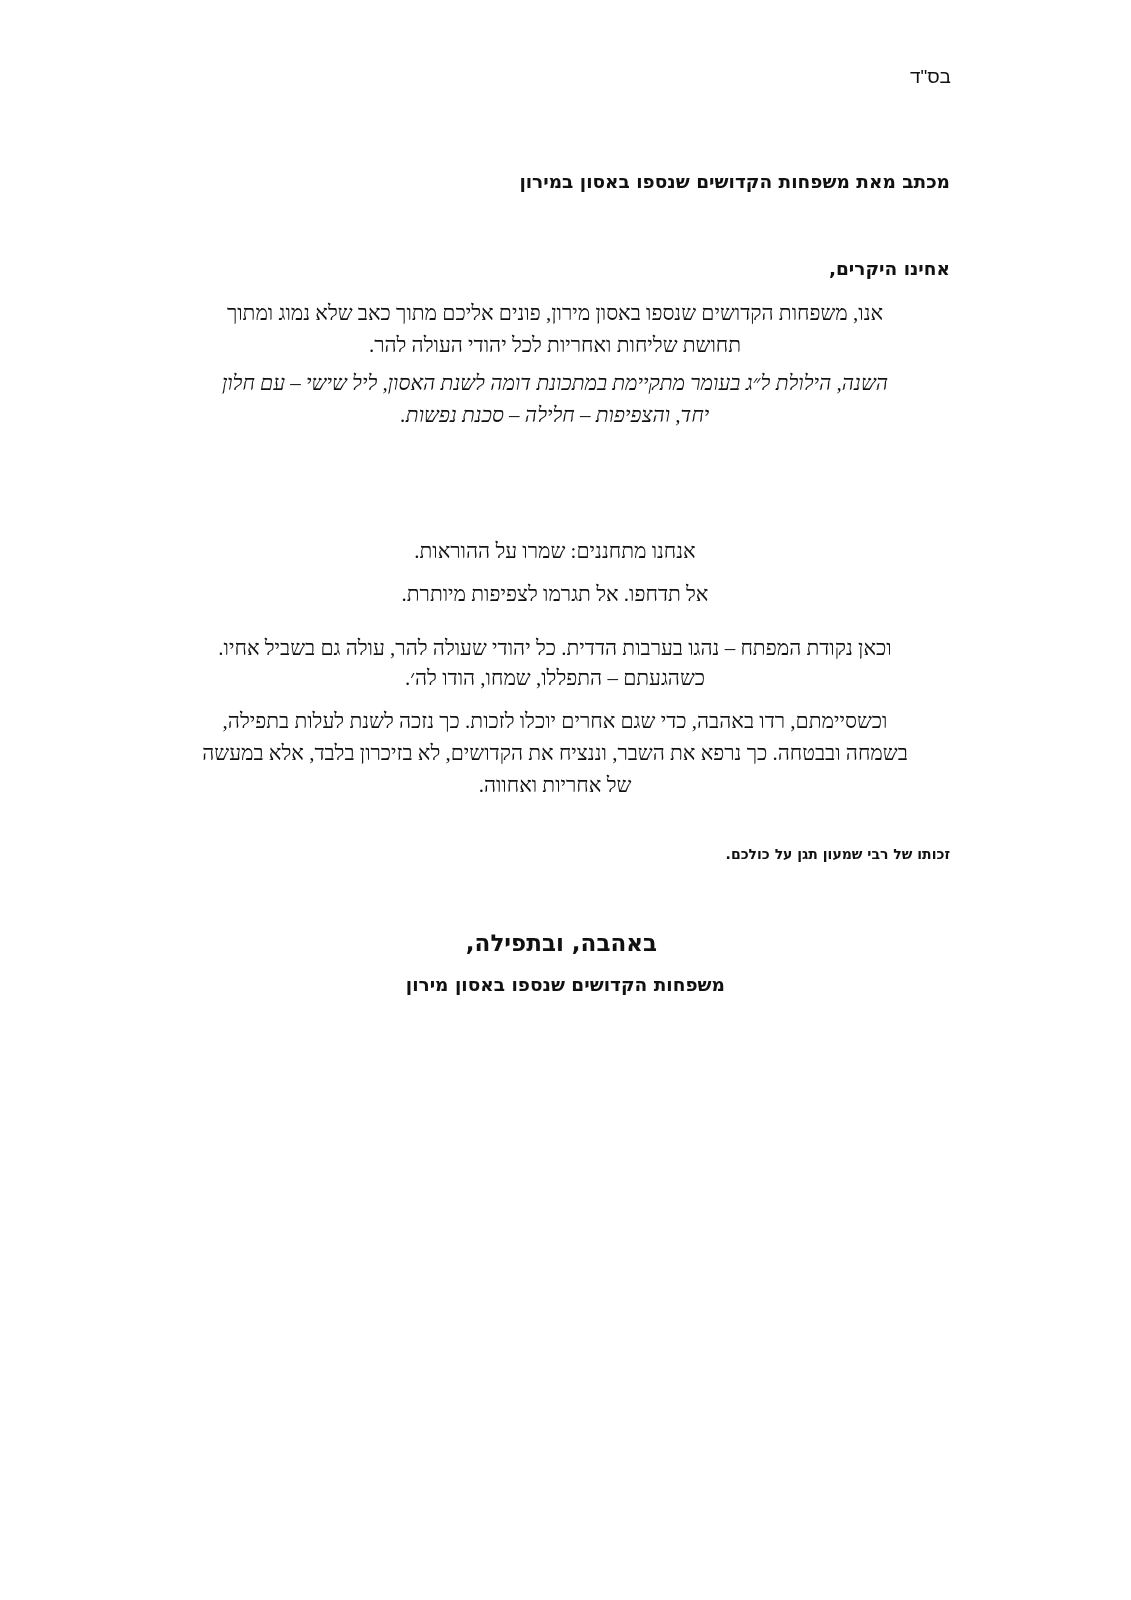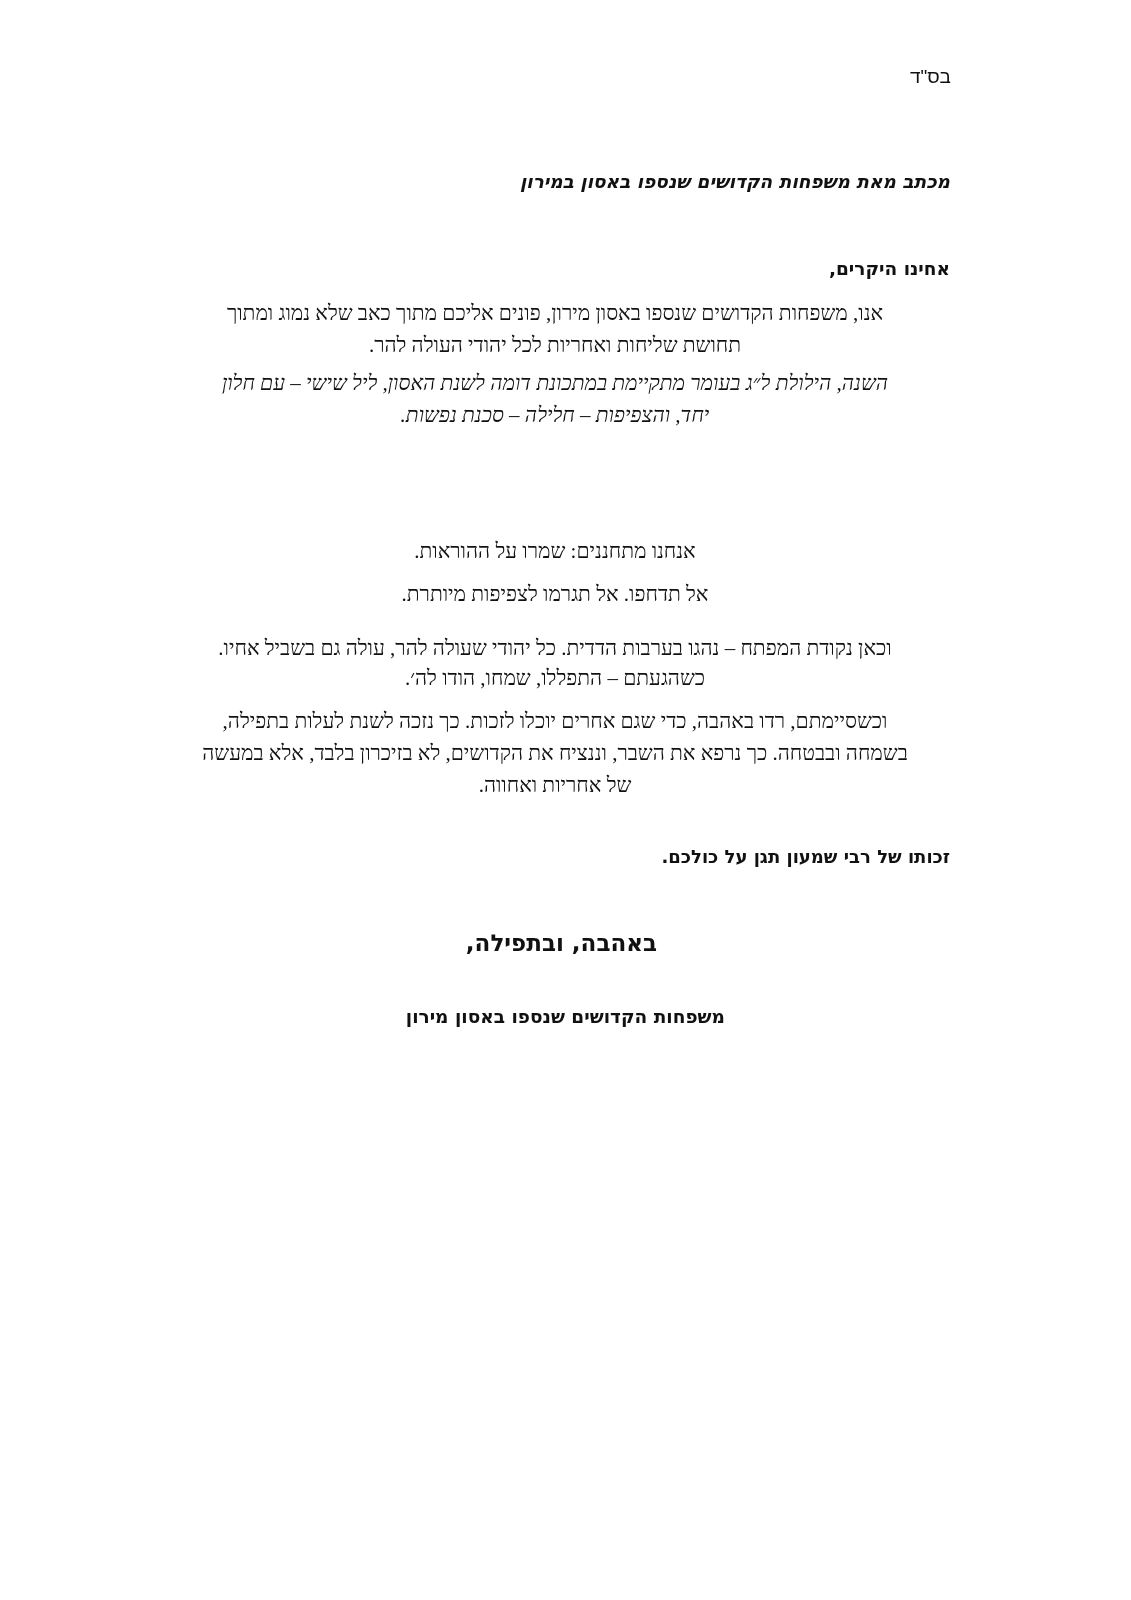--- a/index.html
+++ b/index.html
@@ -29,21 +29,20 @@
       font-size: 19px;
       direction: rtl;
     }
     .title {
       position: absolute;
       right: 181px;
       top: 171px;
       font-size: 18.5px;
       font-weight: bold;
       white-space: nowrap;
-      font-style: italic;
     }
     .greeting {
       position: absolute;
       right: 181px;
       top: 258px;
       font-size: 18.5px;
       font-weight: bold;
       white-space: nowrap;
     }
     .body-text {
@@ -61,40 +60,39 @@
     .p4 { top: 535px; }
     .p5 { top: 578px; }
     .p6 { top: 620px; margin-top: 12px; }
     .p7 { top: 662px; }
     .p8 { top: 705px; }
     .line { display: block; white-space: nowrap; text-align: center; }
     .closing {
       position: absolute;
       right: 181px;
       top: 846px;
-      font-size: 18px;
+      font-size: 14px;
       font-weight: bold;
       white-space: nowrap;
     }
     .sign-off {
       position: absolute;
       right: 474px;
       top: 930px;
       font-size: 23px;
       font-weight: bold;
       white-space: nowrap;
     }
     .signature {
       position: absolute;
       right: 406px;
       top: 974px;
       font-size: 18.5px;
       font-weight: bold;
       white-space: nowrap;
-      margin-top: 32px;
     }
   </style>
 </head>
 <body>
 
 <div class="page">
 
   <div class="bsd">בס"ד</div>
 
   <div class="title">מכתב מאת משפחות הקדושים שנספו באסון במירון</div>

